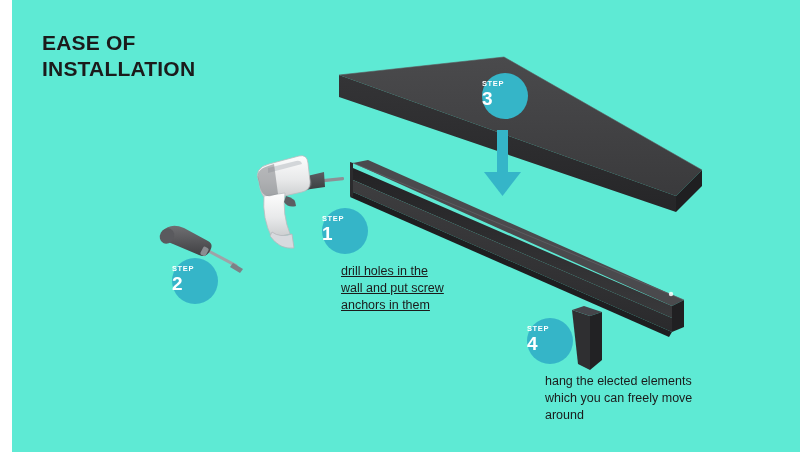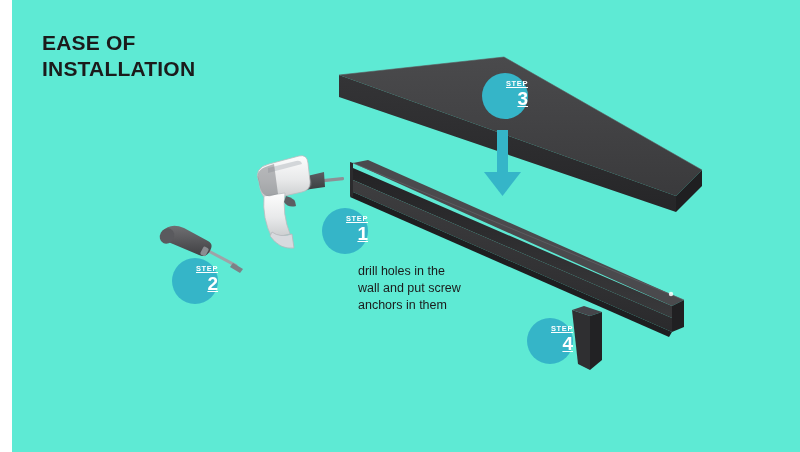--- a/index.html
+++ b/index.html
@@ -36,24 +36,23 @@
   }
 
   
   .step-badge {
     position: absolute;
     width: 46px;
     height: 46px;
     border-radius: 50%;
     background: #35b5c8;
     color: #ffffff;
-    text-align: right;
+    text-align: left;
     box-sizing: border-box;
     padding-top: 7px;
-    text-decoration: underline;
   }
   .step-badge .step-word {
     display: block;
     font-size: 7.5px;
     font-weight: bold;
     letter-spacing: 0.6px;
     line-height: 1;
   }
   .step-badge .step-num {
     display: block;
@@ -201,27 +200,30 @@
 
   <div class="step-badge" style="left:470px; top:73px;">
     <span class="step-word">STEP</span>
     <span class="step-num">3</span>
   </div>
 
   <div class="step-badge" style="left:310px; top:208px;">
     <span class="step-word">STEP</span>
     <span class="step-num">1</span>
   </div>
-  <div class="caption" style="left:346px; top:263px; width:170px;">drill holes in the
+  <div class="caption" style="left:329px; top:263px; width:170px;text-decoration:underline;">drill holes in the
 wall and put screw
 anchors in them</div>
 
   <div class="step-badge" style="left:160px; top:258px;">
     <span class="step-word">STEP</span>
     <span class="step-num">2</span>
   </div>
 
   <div class="step-badge" style="left:515px; top:318px;">
     <span class="step-word">STEP</span>
     <span class="step-num">4</span>
   </div>
+  <div class="caption" style="left:533px; top:373px; width:210px;">hang the elected elements
+which you can freely move
+around</div>
 
 </div>
 
 </body></html>

